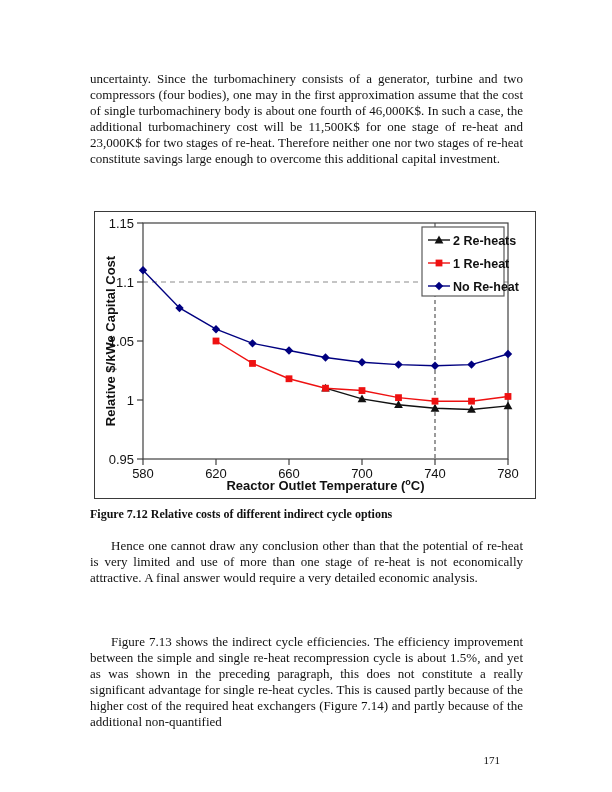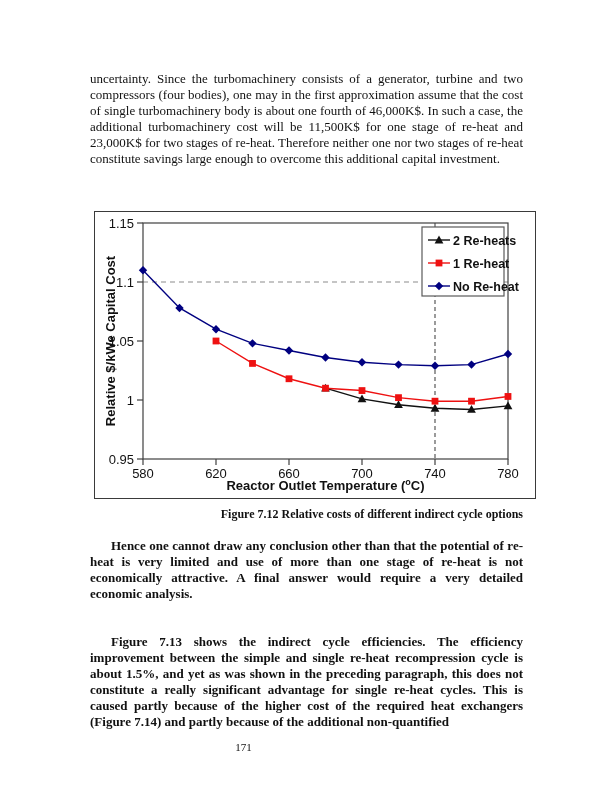--- a/index.html
+++ b/index.html
@@ -10,40 +10,40 @@
     color: #111;
   }
   .para {
     position: absolute;
     left: 90px; width: 433px;
     font-size: 13px;
     line-height: 16px;
     text-align: justify;
     margin: 0;
   }
-  .para.indent { text-indent: 21px; font-weight: bold; }
+  .para.indent { text-indent: 21px; }
   #para1 { top: 71px; }
   #para2 { top: 538px; }
   #para3 { top: 634px; }
   .caption {
     position: absolute;
     left: 90px; width: 433px;
     top: 507px;
     font-size: 12px;
     font-weight: bold;
-    text-align: right;
+    text-align: left;
     margin: 0;
   }
   .pageno {
     position: absolute;
     left: 0; width: 487px;
     top: 741px;
     font-size: 11px;
-    text-align: center;
-    margin: 0;
+    text-align: right;
+    margin: 13px;
   }
   .chartbox {
     position: absolute;
     left: 94px; top: 211px;
     width: 440px; height: 286px;
     border: 1px solid #3a3a3a;
     background: #ffffff;
     box-sizing: content-box;
   }
   .chartbox svg { display: block; }

